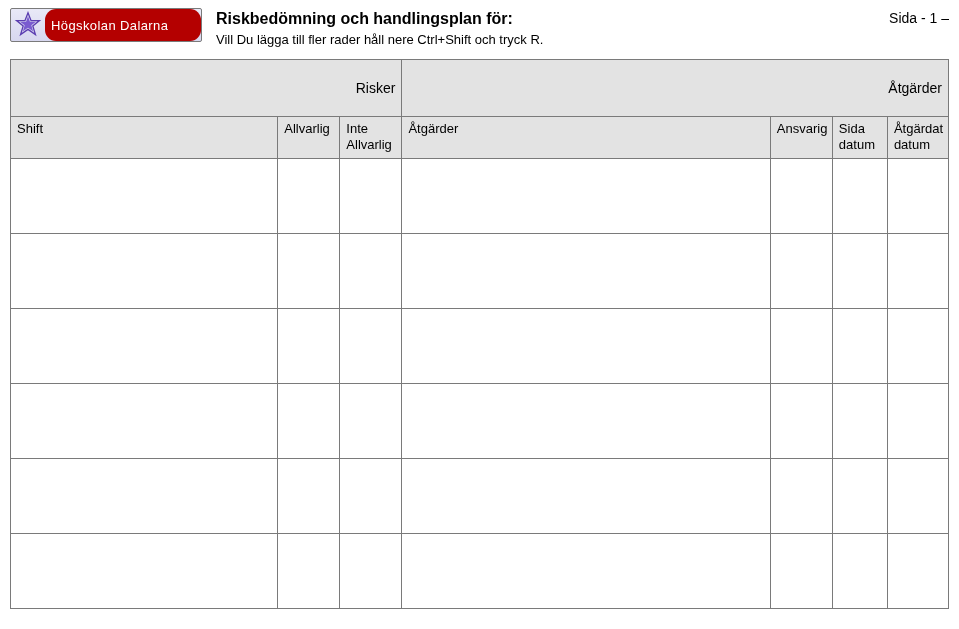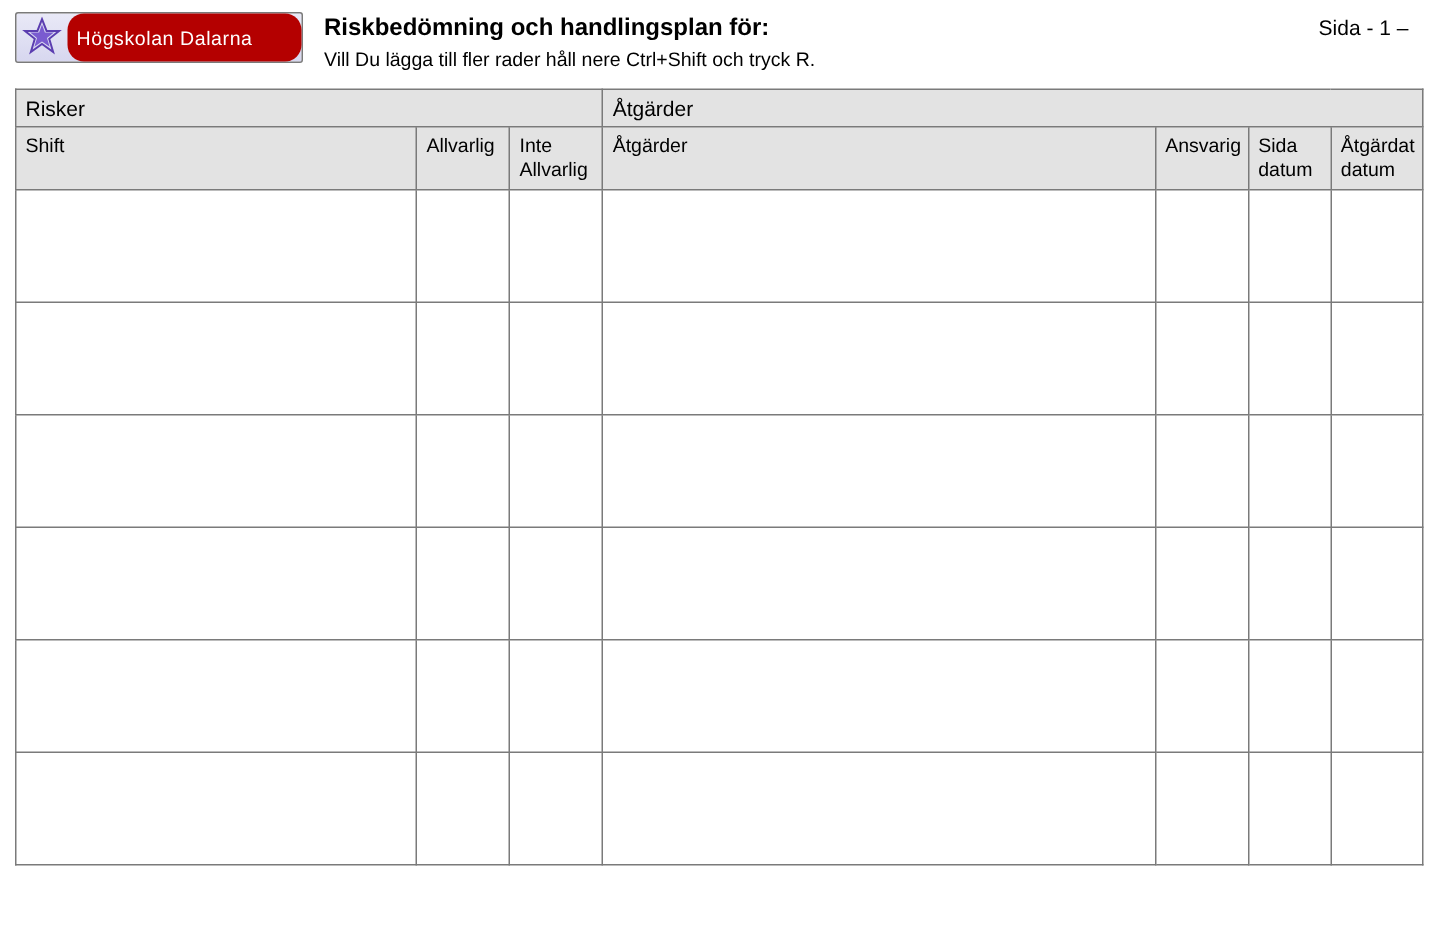--- a/index.html
+++ b/index.html
@@ -55,44 +55,44 @@
       padding-top: 2px;
     }
     .doc-title {
       font-weight: 700;
       font-size: 16px;
     }
     .sida-block {
       width: 80px;
       padding-top: 2px;
       font-size: 14px;
-      text-align: center;
+      text-align: right;
       white-space: nowrap;
     }
     .instruction {
       margin: 4px 0 2px 0;
       font-size: 13px;
     }
 
     table {
       border-collapse: collapse;
       width: 100%;
       margin-top: 10px;
       table-layout: fixed;
     }
     th, td {
       border: 1px solid #7a7a7a;
       vertical-align: top;
     }
     tr.group-row th {
       background: #e3e3e3;
-      text-align: left;
+      text-align: right;
       font-weight: 400;
       font-size: 14px;
-      padding: 4px 6px;
+      padding: 20px 6px;
     }
     tr.header-row th {
       background: #e3e3e3;
       font-weight: 400;
       font-size: 13px;
       padding: 4px 6px;
       text-align: left;
       vertical-align: top;
       line-height: 1.25;
     }

